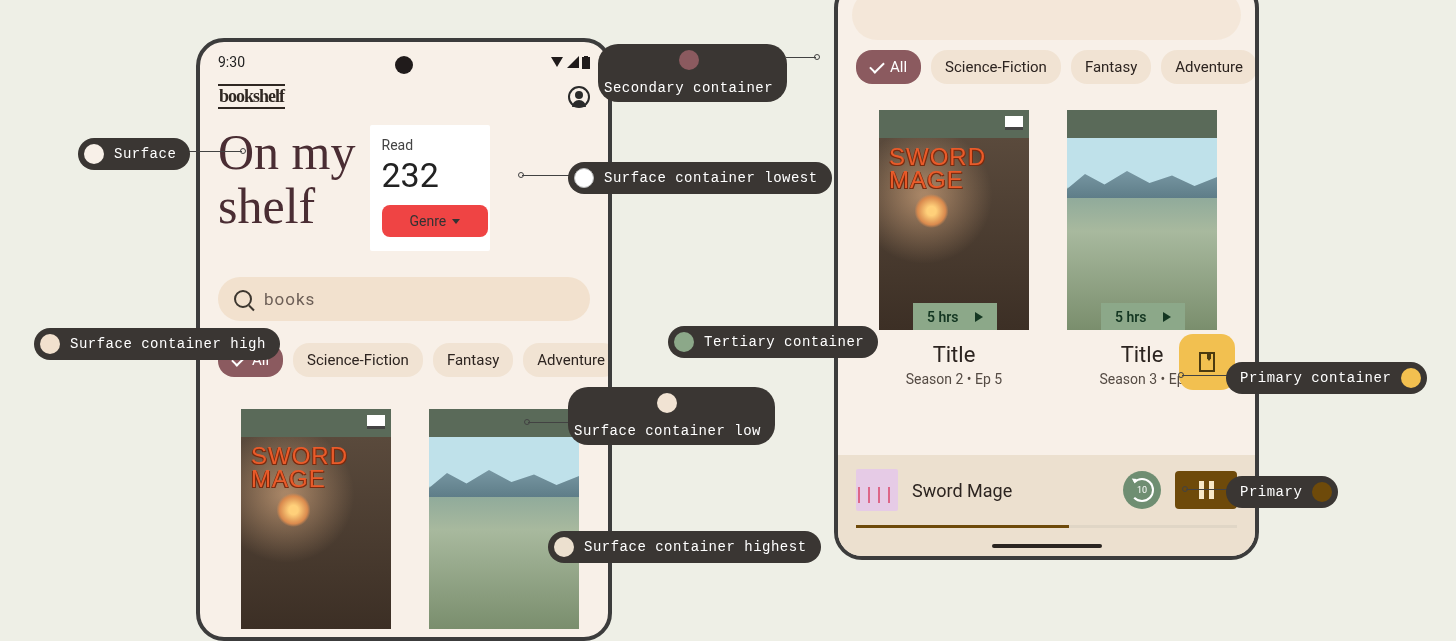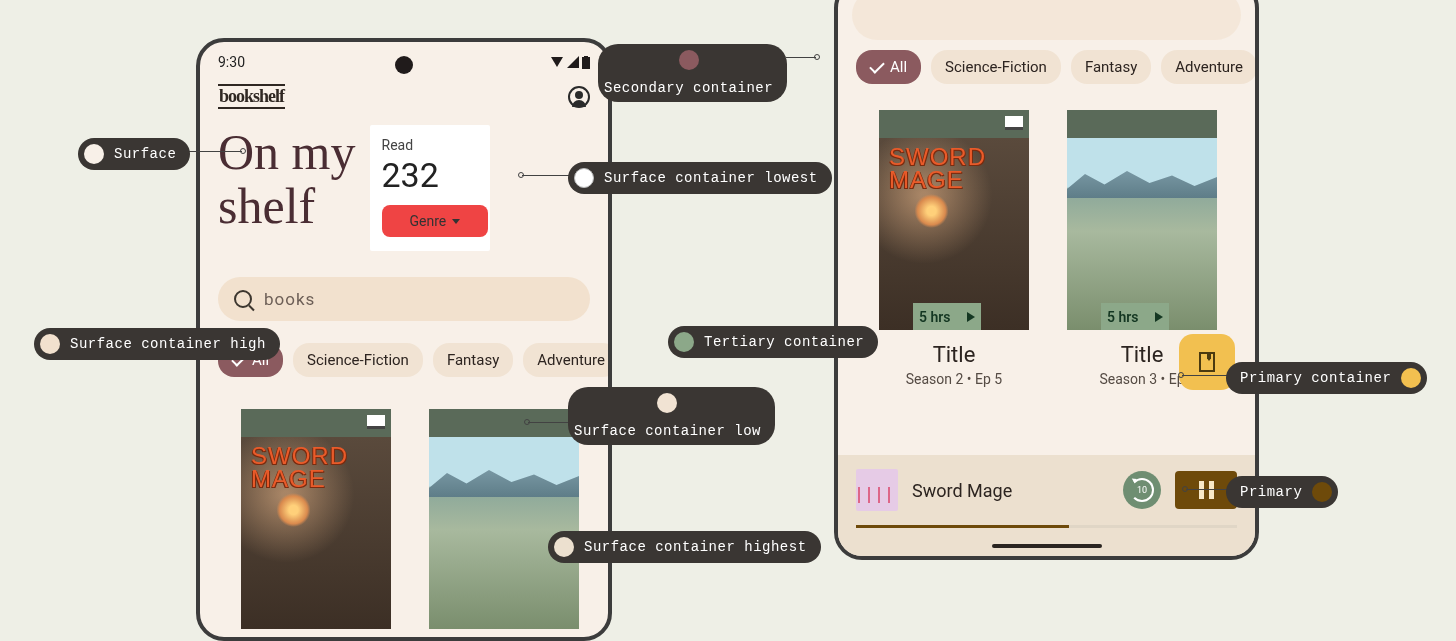--- a/index.html
+++ b/index.html
@@ -197,21 +197,21 @@
   position:absolute;left:0;right:0;top:58px;height:30px;
   background:linear-gradient(180deg,#7b9aa6,#5e7d88);
   clip-path: polygon(0 70%, 12% 20%, 25% 55%, 40% 10%, 55% 50%, 70% 25%, 85% 60%, 100% 30%, 100% 100%, 0 100%);
 }
 
 .tert-tag{
   position:absolute; bottom:-1px; left:34px;
   background:#8ca889;
   color:#143722;
   font-size:14px; font-weight:600;
-  padding:6px 6px;
+  padding:6px 14px;
   display:flex;align-items:center;gap:16px;
 }
 .tert-tag .play{width:0;height:0;border-top:5px solid transparent;border-bottom:5px solid transparent;border-left:8px solid #143722;}
 
 .book-title{font-size:22px;color:#2c2420;margin-top:12px;}
 .book-sub{font-size:14px;color:#554b44;margin-top:4px;}
 
 
 .fab{
   position:absolute;

